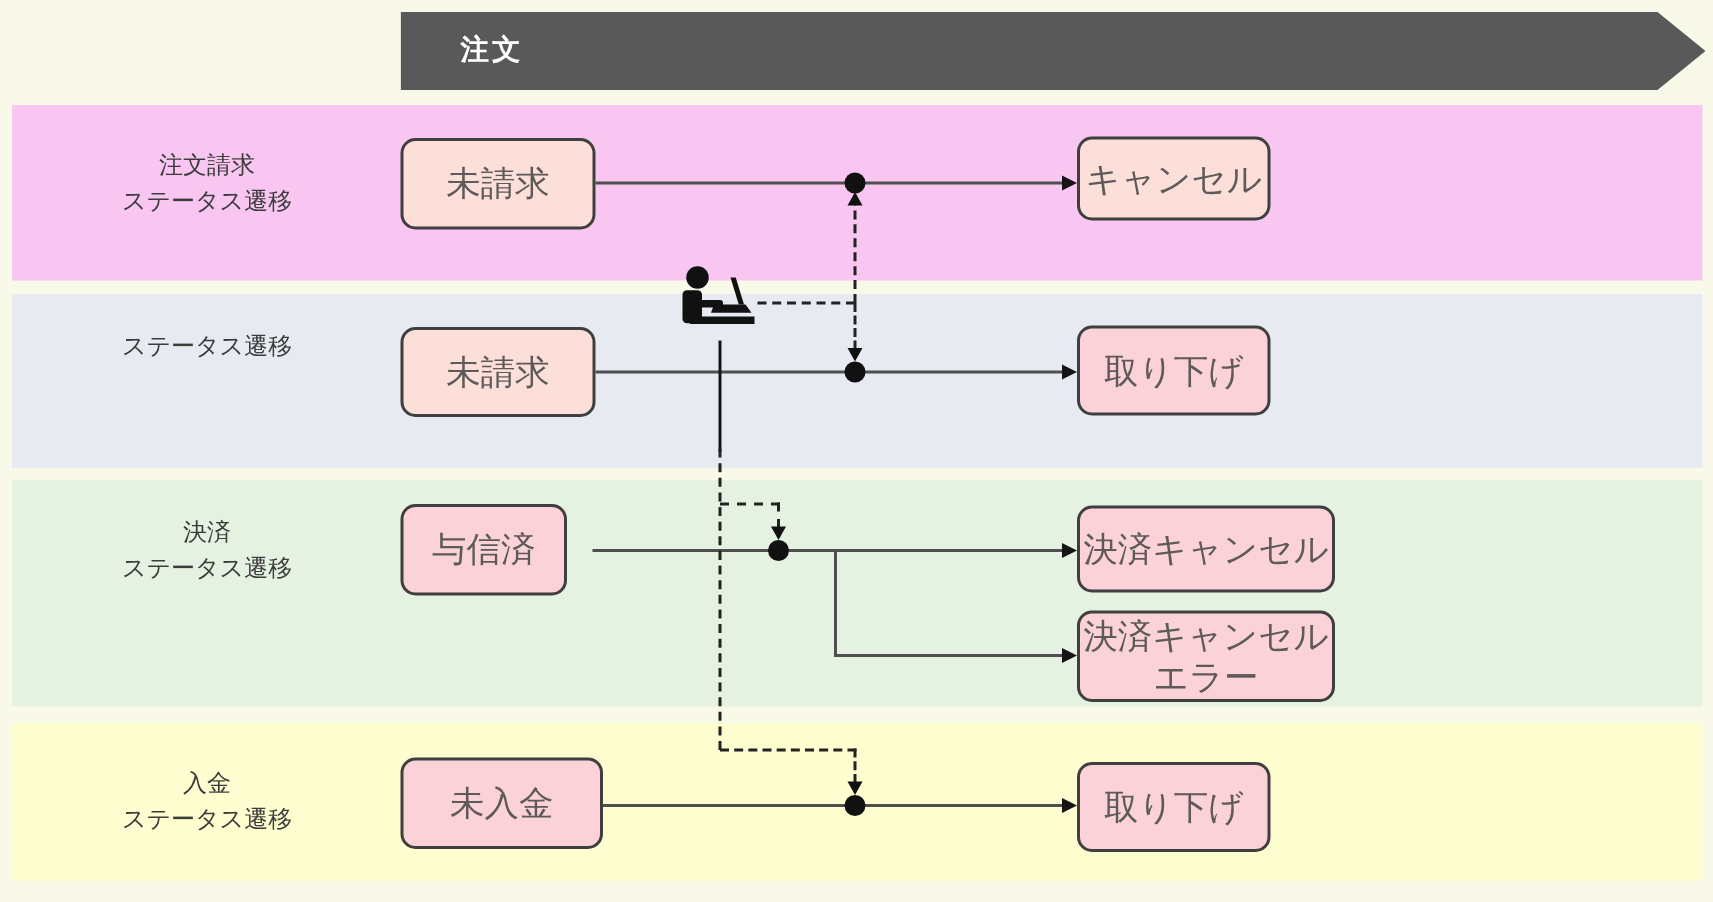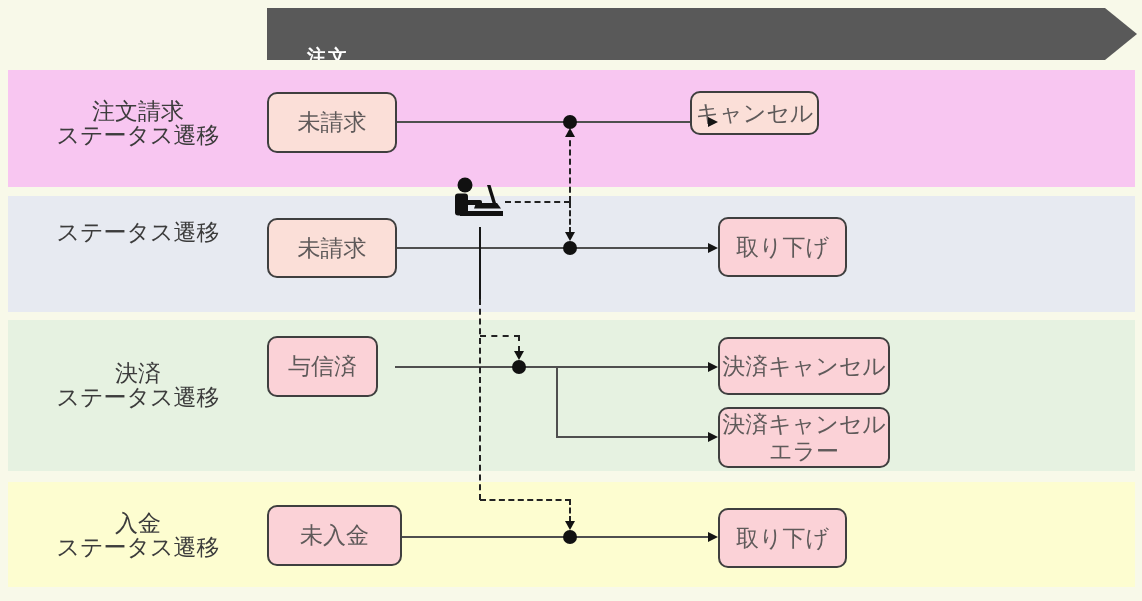--- a/index.html
+++ b/index.html
@@ -13,37 +13,37 @@
 
   
   .header-arrow{
     position:absolute;left:267px;top:8px;width:870px;height:52px;
     background:#595959;
     clip-path:polygon(0 0,838px 0,100% 26px,838px 100%,0 100%);
     z-index:2;
   }
   .header-arrow span{
     display:inline-block;margin-left:40px;line-height:52px;
-    color:#ffffff;font-size:19px;font-weight:bold;letter-spacing:2px;margin-top:23px;
+    color:#ffffff;font-size:19px;font-weight:bold;letter-spacing:2px;
   }
 
   
   .lane{position:absolute;left:8px;width:1127px;z-index:1;}
   .lane1{top:70px;height:117px;background:#f8c6f1;}
   .lane2{top:196px;height:116px;background:#e7eaf1;}
   .lane3{top:320px;height:151px;background:#e6f2e1;}
   .lane4{top:482px;height:105px;background:#fdfdd0;}
 
   .lane-label{
     position:absolute;left:18px;width:240px;text-align:center;
-    font-size:23px;line-height:24px;color:#3c3c3c;z-index:2;
+    font-size:16px;line-height:24px;color:#3c3c3c;z-index:2;
   }
   .lane-label1{top:99px;}
   .lane-label2{top:220px;}
-  .lane-label3{top:344px;margin-top:17px;}
+  .lane-label3{top:344px;}
   .lane-label4{top:511px;}
 
   
   .node{
     position:absolute;z-index:4;box-sizing:border-box;
     border:2px solid #3f3f3f;border-radius:10px;
     display:flex;flex-direction:column;align-items:center;justify-content:center;
     font-size:23px;line-height:27px;color:#5f5a5a;text-align:center;font-family:Liberation Serif, serif;
   }
   .peach{background:#fbdfd8;}
@@ -95,21 +95,21 @@
     <div>ステータス遷移</div>
   </div>
   <div class="lane-label lane-label4">
     <div>入金</div>
     <div>ステータス遷移</div>
   </div>
 
   <div class="node peach" style="left:267px;top:92px;width:130px;height:61px">
     <span>未請求</span>
   </div>
-  <div class="node peach" style="left:690px;top:91px;width:129px;height:44px">
+  <div class="node peach" style="left:718px;top:91px;width:129px;height:56px">
     <span>キャンセル</span>
   </div>
 
   <div class="node peach" style="left:267px;top:218px;width:130px;height:60px">
     <span>未請求</span>
   </div>
   <div class="node pink" style="left:718px;top:217px;width:129px;height:60px">
     <span>取り下げ</span>
   </div>
 

